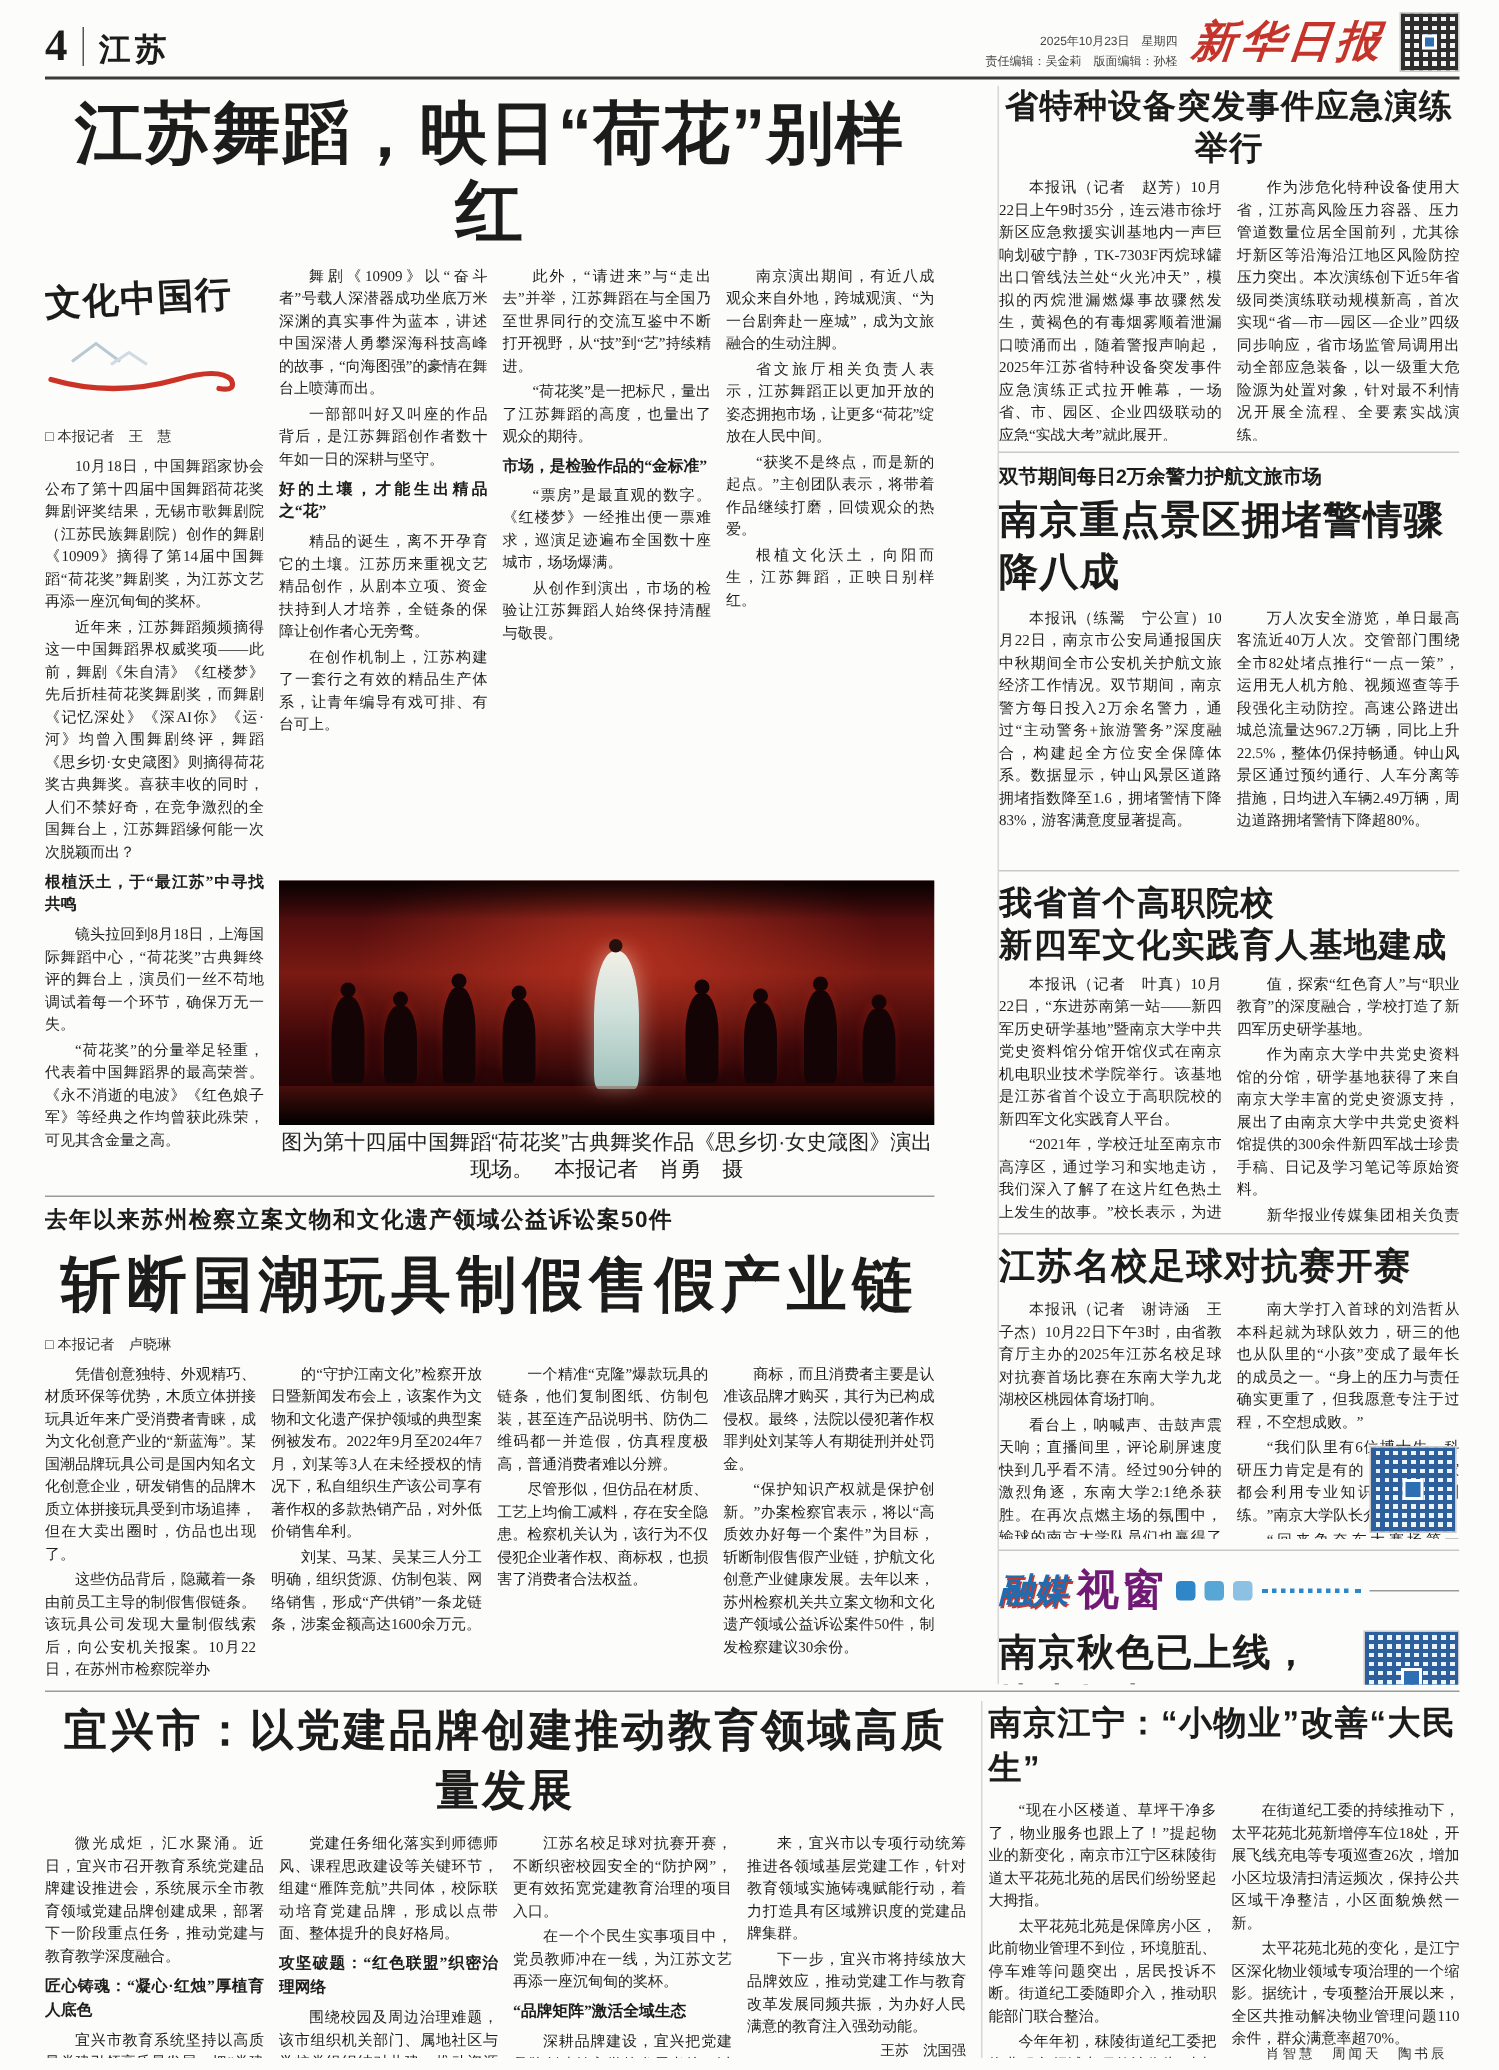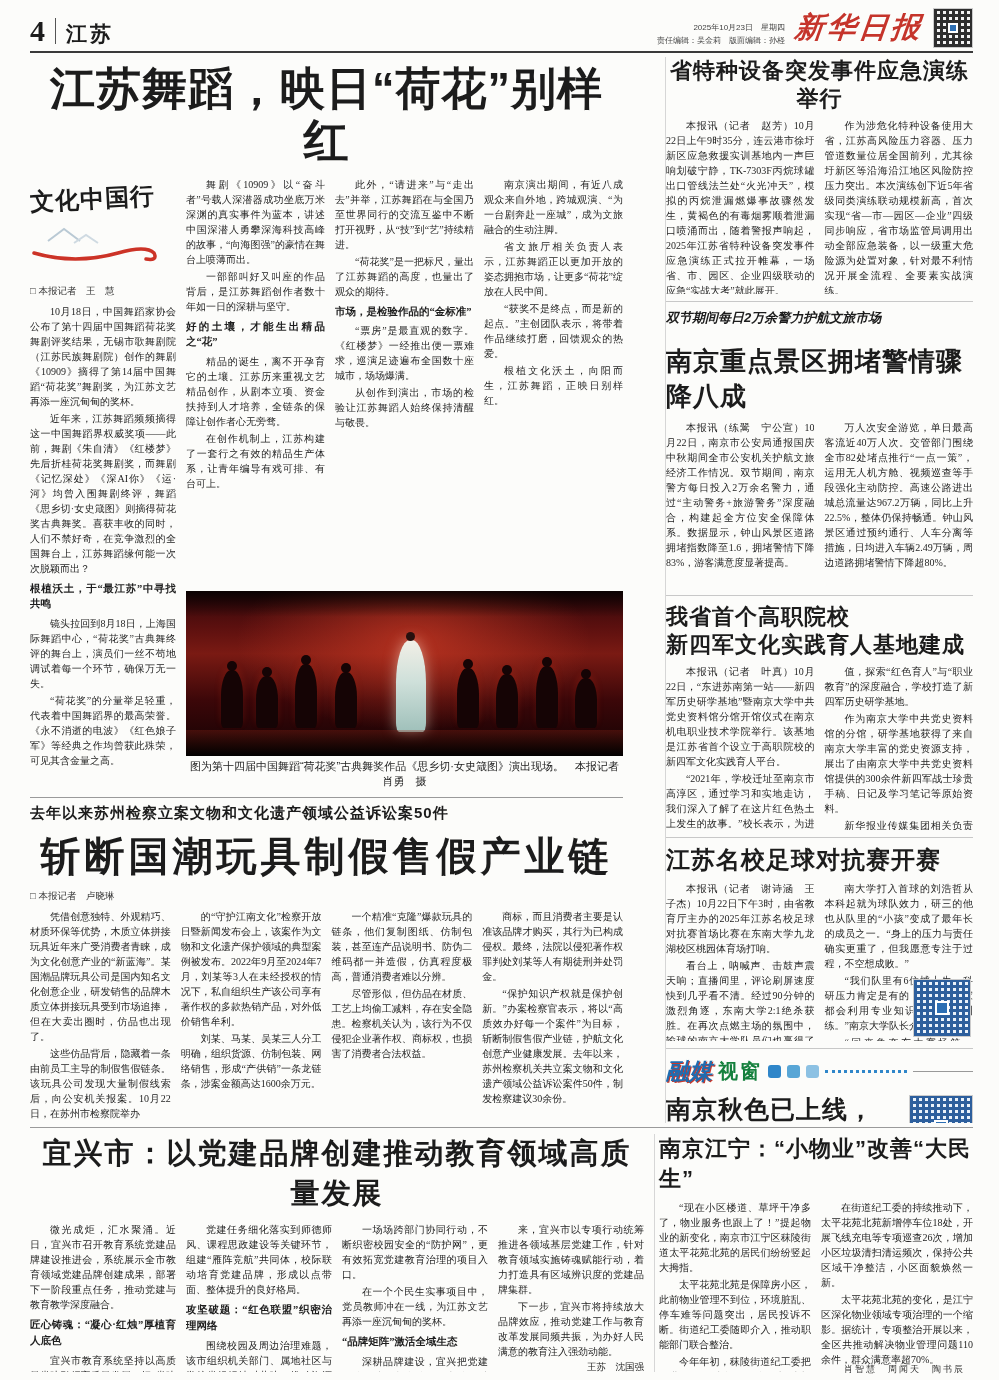--- a/index.html
+++ b/index.html
@@ -67,46 +67,46 @@
     border-radius: 45% 45% 12% 12%; box-shadow: 0 -4px 6px rgba(180,40,20,.25); }
   .fig::before { content:""; position:absolute; top:-9px; left:6px; width:10px; height:10px;
     border-radius:50%; background:#150405; }
   .dancer { position: absolute; bottom: 24px; left: 48%; width: 30px; height: 92px;
     background: linear-gradient(180deg,#f2efe6 0%,#cfe0da 45%,#9fc0ba 100%);
     border-radius: 46% 46% 10% 10%; box-shadow: 0 0 14px rgba(255,240,220,.5); }
   .dancer::before { content:""; position:absolute; top:-8px; left:10px; width:9px; height:9px;
     border-radius:50%; background:#26100e; }
   .stage-glow { position:absolute; bottom:0; left:0; right:0; height:26px;
     background: linear-gradient(180deg, rgba(150,40,25,.3), rgba(0,0,0,.9)); }
-  .caption { font-size: 11px; color: #222; text-align: center; margin-top: 3px; }
+  .caption { font-size: 14px; color: #222; text-align: center; margin-top: 3px; }
 
   .thin-rule { border-top: 1px solid #9a9a9a; margin: 8px 0 6px; }
 
   
   .kicker { font-size: 15px; font-weight: bold; letter-spacing: 1px; }
   .mid-hl { font-size: 40px; font-weight: 900; text-align: center; letter-spacing: 4px; margin: 6px 0 4px; }
   .mid-cols { display: flex; gap: 10px; height: 252px; overflow: hidden; margin-top: 2px; }
   .mid-cols .col { flex: 1; overflow: hidden; }
 
   
   .r-hl { font-size: 22px; font-weight: 900; text-align: center; letter-spacing: 1px; line-height: 1.25; }
   .r-hl-left { text-align: left; }
-  .r-kicker { font-size: 13px; font-weight: bold; margin-bottom: 17px; font-style: italic; }
+  .r-kicker { font-size: 13px; font-weight: bold; margin-bottom: 2px; }
   .r-hl-big { font-size: 26px; font-weight: 900; letter-spacing: 1px; }
   .r-cols { display: flex; gap: 10px; overflow: hidden; margin-top: 6px; }
   .r-cols .col { flex: 1; overflow: hidden; }
   .rail-div { border-top: 1px solid #c8c8c8; margin: 7px 0; }
   .r4-wrap { position: relative; }
   .qr-r4 { width: 58px; height: 58px; position: absolute; right: 2px; bottom: 4px; }
 
   
   .rm { display: flex; align-items: center; gap: 6px; margin: 6px 0 4px; }
   .rm-t1 { font-size: 23px; font-weight: 900; font-style: italic; color: #1f6cb0;
     text-shadow: 1px 1px 0 #c9382c; }
-  .rm-t2 { font-size: 20px; font-weight: bold; color: #15803d; letter-spacing: 2px; }
+  .rm-t2 { font-size: 28px; font-weight: bold; color: #701a75; letter-spacing: 2px; }
   .rm-ic { width: 13px; height: 13px; border-radius: 3px; }
   .rm-dots { flex: 1; border-top: 3px dotted #2f86c9; }
   .rm-line { width: 60px; border-top: 1px solid #999; }
 
   .autumn { display: flex; gap: 10px; align-items: flex-start; }
   .aut-left { flex: 1; }
   .aut-hl { font-family: "Liberation Serif", serif; font-size: 25px; font-weight: bold;
     letter-spacing: 1px; margin: 2px 0 6px; }
   .qr-aut { width: 64px; height: 64px; margin-top: 4px; }
 
@@ -339,21 +339,21 @@
           <p class="bp">微光成炬，汇水聚涌。近日，宜兴市召开教育系统党建品牌建设推进会，系统展示全市教育领域党建品牌创建成果，部署下一阶段重点任务，推动党建与教育教学深度融合。</p>
           <p class="bp sub">匠心铸魂：“凝心·红烛”厚植育人底色</p>
           <p class="bp">宜兴市教育系统坚持以高质量党建引领高质量发展，把“党建+”理念融入立德树人全过程，涌现出一批叫得响、立得住的党建品牌。</p>
         </div>
         <div class="col">
           <p class="bp">党建任务细化落实到师德师风、课程思政建设等关键环节，组建“雁阵竞航”共同体，校际联动培育党建品牌，形成以点带面、整体提升的良好格局。</p>
           <p class="bp sub">攻坚破题：“红色联盟”织密治理网络</p>
           <p class="bp">围绕校园及周边治理难题，该市组织机关部门、属地社区与学校党组织结对共建，推动资源下沉一线。</p>
         </div>
         <div class="col">
-          <p class="bp">一场场跨部门协同行动，不断织密校园安全的“防护网”，更有效拓宽党建教育治理的项目入口。</p>
+          <p class="bp">江苏名校足球对抗赛开赛，不断织密校园安全的“防护网”，更有效拓宽党建教育治理的项目入口。</p>
           <p class="bp">在一个个民生实事项目中，党员教师冲在一线，为江苏文艺再添一座沉甸甸的奖杯。</p>
           <p class="bp sub">“品牌矩阵”激活全域生态</p>
           <p class="bp">深耕品牌建设，宜兴把党建品牌创建纳入学校发展考核，以评促建、以建促强。</p>
         </div>
         <div class="col">
           <p class="bp">来，宜兴市以专项行动统筹推进各领域基层党建工作，针对教育领域实施铸魂赋能行动，着力打造具有区域辨识度的党建品牌集群。</p>
           <p class="bp">下一步，宜兴市将持续放大品牌效应，推动党建工作与教育改革发展同频共振，为办好人民满意的教育注入强劲动能。</p>
           <div class="sig">王苏　沈国强</div>
         </div>
       </div>

